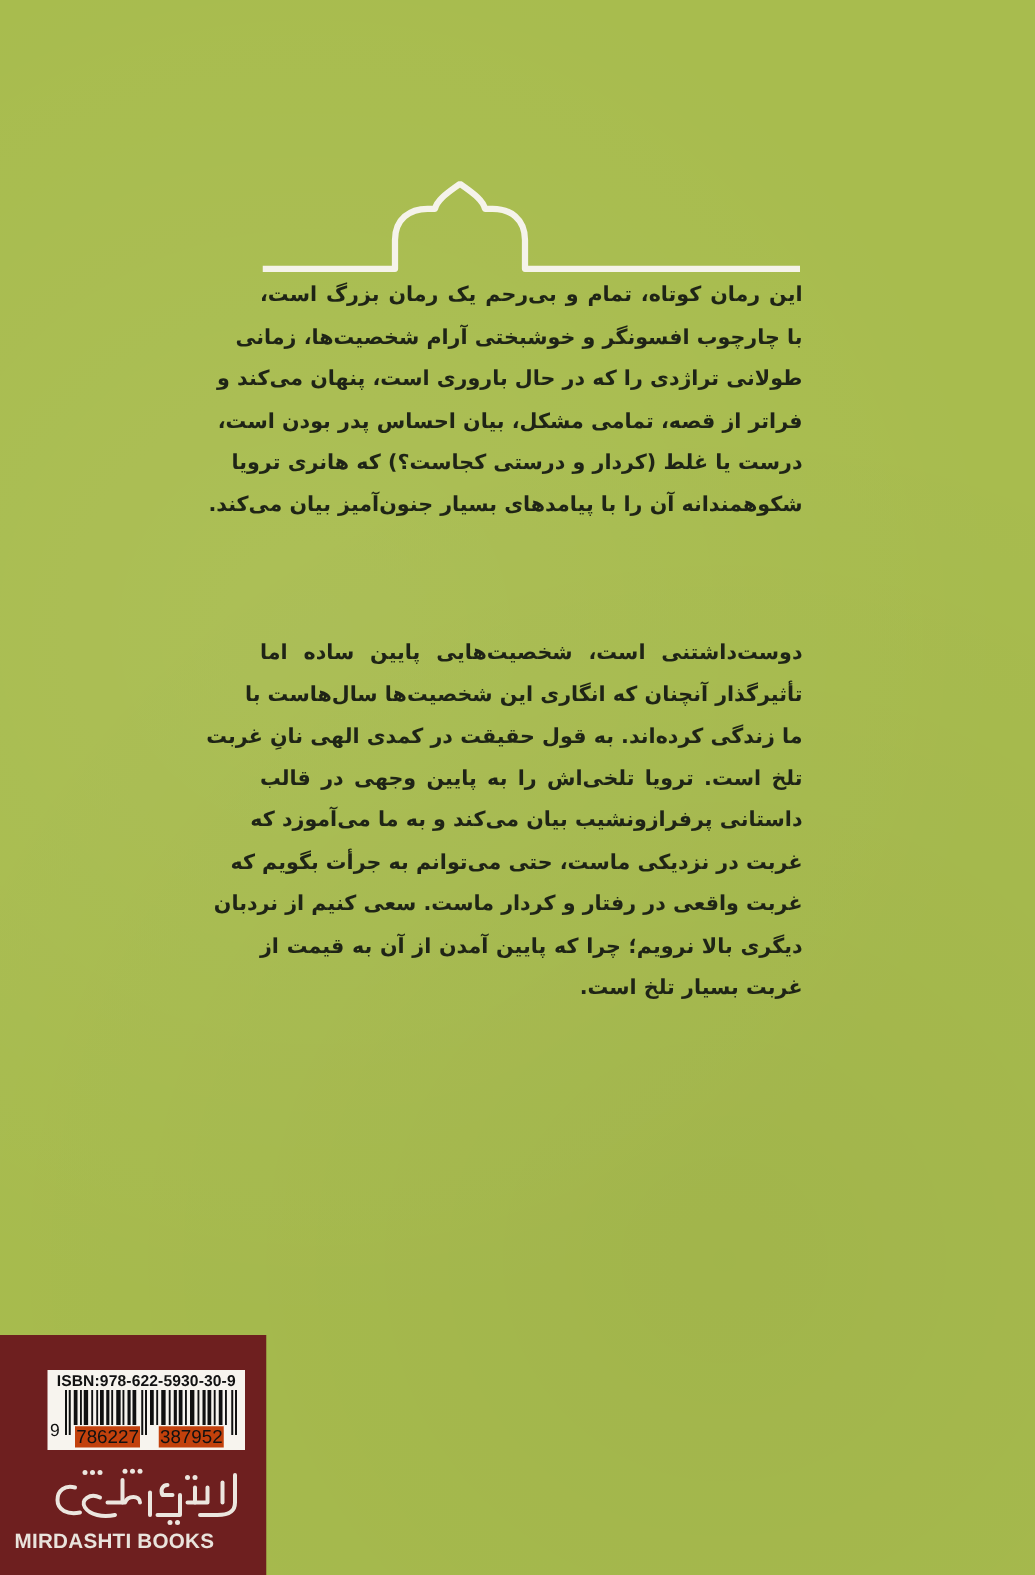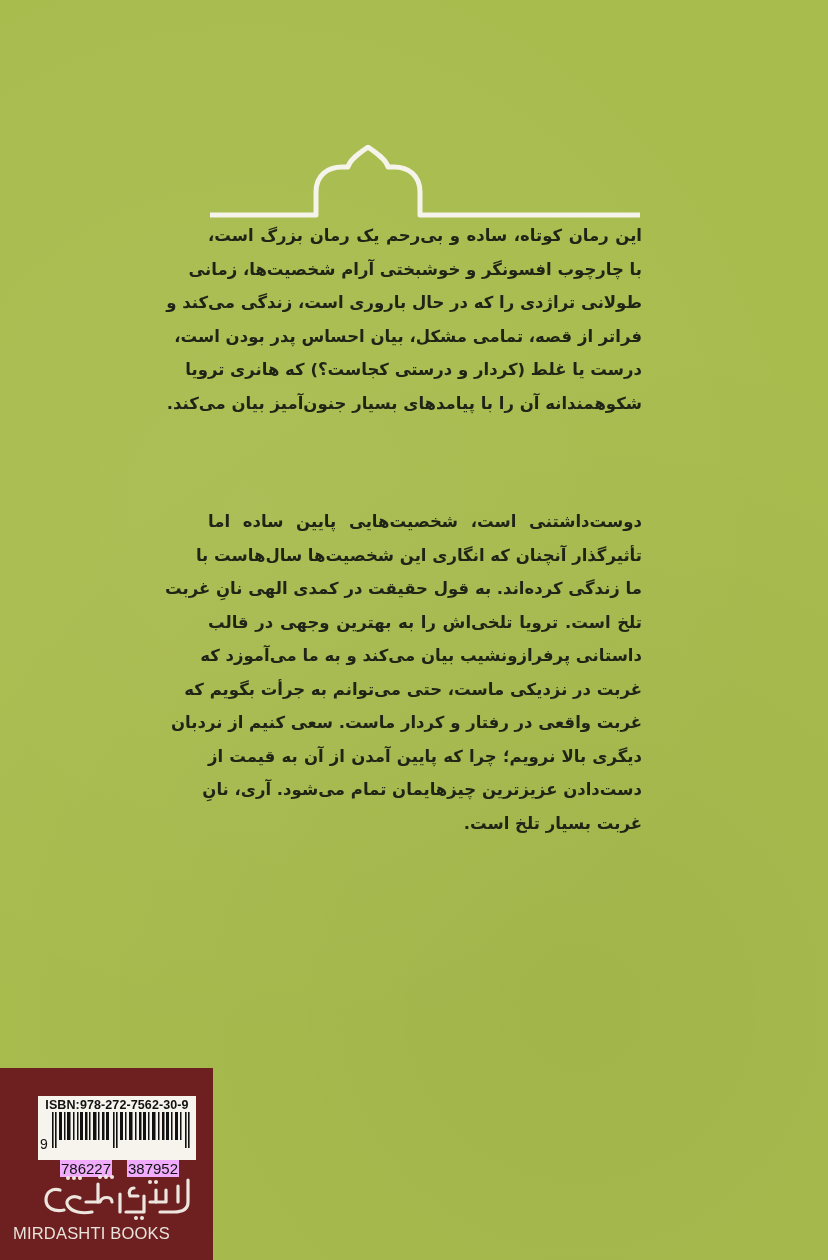--- a/index.html
+++ b/index.html
@@ -47,65 +47,65 @@
     font-size: 12.5px; color: #111; letter-spacing: 0.1px;
   }
   .bars { position: absolute; left: 14px; top: 16px; width: 140px; height: 36px; }
   .digit-first {
     position: absolute; left: 2px; top: 40px;
     font-family: "Liberation Sans", sans-serif; font-size: 14px; color: #111;
   }
   .digits-left, .digits-right {
     position: absolute; top: 45px;
     font-family: "Liberation Sans", sans-serif; font-size: 15px; color: #111;
-    background: #f0abfc; padding: 0 1px; line-height: 17px; margin-top: 19px;
+    background: #c2410c; padding: 0 1px; line-height: 17px;
   }
   .digits-left { left: 22px; }
   .digits-right { left: 89px; }
   .logo { position: absolute; left: 38px; top: 104px; width: 160px; height: 48px; }
   .brand {
     position: absolute; left: 0; width: 183px; top: 156px; text-align: center;
     font-family: "Liberation Sans", sans-serif; font-size: 16.5px; color: #e9e3dc;
     letter-spacing: 0.2px;
+    font-weight: bold;
   }
 </style>
 </head>
 <body>
 
 <div class="cover">
 
   <svg class="ornament" viewBox="0 0 430 75">
     <path d="M0 68 L106 68 L106 45 C106 28 118 20 132 20 L138 20 C140 12 150 6 158 0 C166 6 176 12 178 20 L184 20 C198 20 210 28 210 45 L210 68 L430 68" transform="translate(0,2)" fill="none" stroke="#f5f3ea" stroke-width="5" stroke-linejoin="round"></path>
   </svg>
 
   <div class="blurb p1">
-    <span class="line">این رمان کوتاه، ساده و بی‌رحم یک رمان بزرگ است،</span>
+    <span class="line">این رمان کوتاه، تمام و بی‌رحم یک رمان بزرگ است،</span>
     <span class="line">با چارچوب افسونگر و خوشبختی آرام شخصیت‌ها، زمانی</span>
-    <span class="line">طولانی تراژدی را که در حال باروری است، زندگی می‌کند و</span>
+    <span class="line">طولانی تراژدی را که در حال باروری است، پنهان می‌کند و</span>
     <span class="line">فراتر از قصه، تمامی مشکل، بیان احساس پدر بودن است،</span>
     <span class="line">درست یا غلط (کردار و درستی کجاست؟) که هانری ترویا</span>
     <span class="line">شکوهمندانه آن را با پیامدهای بسیار جنون‌آمیز بیان می‌کند.</span>
   </div>
 
   <div class="blurb p2">
     <span class="line">دوست‌داشتنی است، شخصیت‌هایی پایین ساده اما</span>
     <span class="line">تأثیرگذار آنچنان که انگاری این شخصیت‌ها سال‌هاست با</span>
     <span class="line">ما زندگی کرده‌اند. به قول حقیقت در کمدی الهی نانِ غربت</span>
-    <span class="line">تلخ است. ترویا تلخی‌اش را به بهترین وجهی در قالب</span>
+    <span class="line">تلخ است. ترویا تلخی‌اش را به پایین وجهی در قالب</span>
     <span class="line">داستانی پرفرازونشیب بیان می‌کند و به ما می‌آموزد که</span>
     <span class="line">غربت در نزدیکی ماست، حتی می‌توانم به جرأت بگویم که</span>
     <span class="line">غربت واقعی در رفتار و کردار ماست. سعی کنیم از نردبان</span>
     <span class="line">دیگری بالا نرویم؛ چرا که پایین آمدن از آن به قیمت از</span>
-    <span class="line">دست‌دادن عزیزترین چیزهایمان تمام می‌شود. آری، نانِ</span>
     <span class="line last">غربت بسیار تلخ است.</span>
   </div>
 
   <div class="imprint">
     <div class="barcode-box">
-      <div class="isbn-text">ISBN:978-272-7562-30-9</div>
+      <div class="isbn-text">ISBN:978-622-5930-30-9</div>
       <svg class="bars" viewBox="0 0 140 36">
         <g fill="#111">
           <rect x="0" y="0" width="1.6" height="36"></rect>
             <rect x="3" y="0" width="1.6" height="36"></rect>
           <rect x="7" y="0" width="3" height="28"></rect>
             <rect x="12" y="0" width="1.5" height="28"></rect>
           <rect x="15" y="0" width="3.5" height="28"></rect>
             <rect x="21" y="0" width="1.5" height="28"></rect>
           <rect x="25" y="0" width="1.5" height="28"></rect>
             <rect x="28" y="0" width="3" height="28"></rect>

